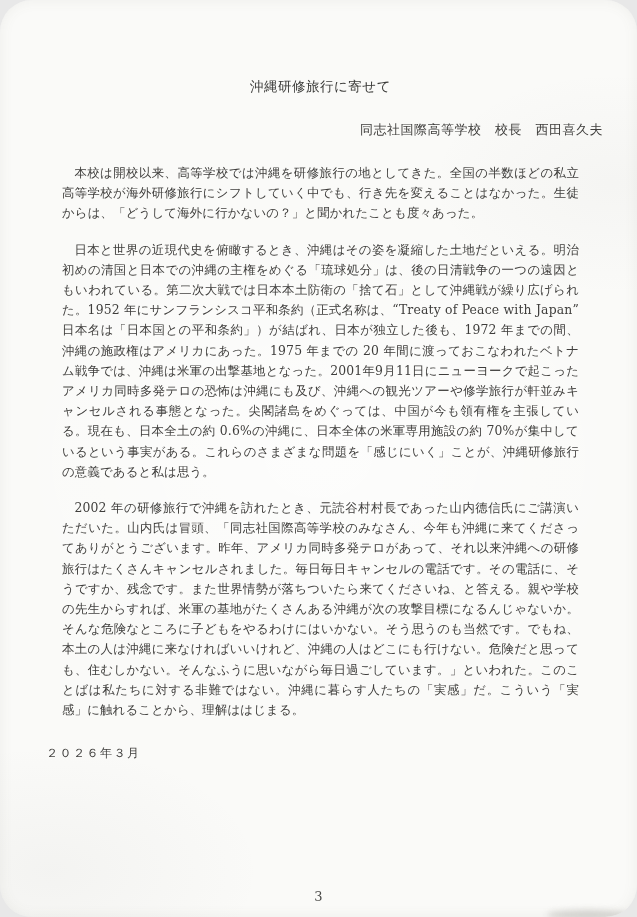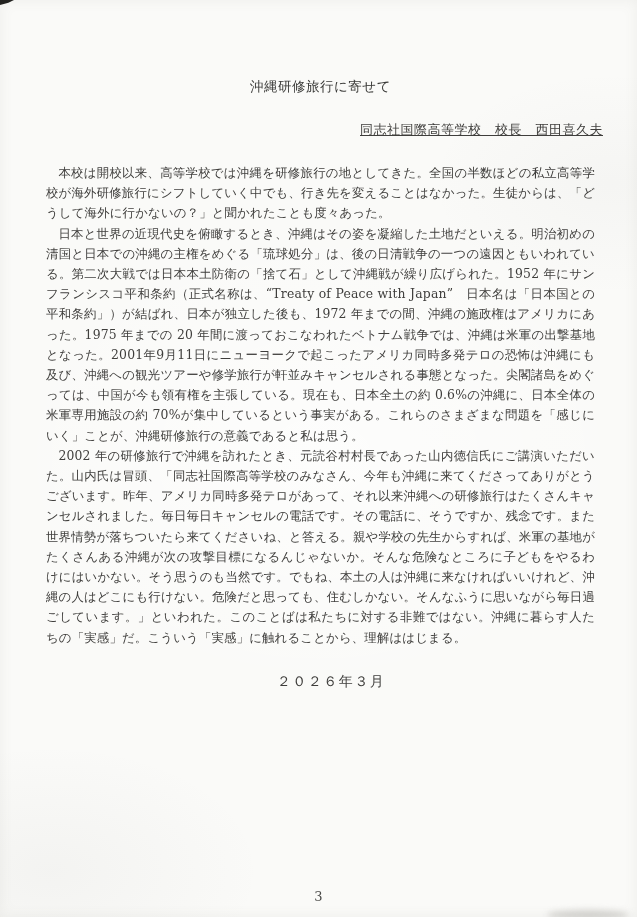--- a/index.html
+++ b/index.html
@@ -14,20 +14,21 @@
     margin: 0 auto;
     background:
       radial-gradient(ellipse 300px 180px at 8% 95%, rgba(120,120,115,0.05), transparent 70%),
       radial-gradient(ellipse 260px 160px at 96% 20%, rgba(120,120,115,0.04), transparent 70%),
       radial-gradient(ellipse 400px 300px at 50% 50%, rgba(255,255,255,0.6), transparent 80%),
       #fafaf8;
     overflow: hidden;
     font-family: "DejaVu Serif", "Liberation Serif", serif;
     color: #3f3e3c;
     box-shadow: inset 0 0 14px rgba(100,100,95,0.08);
+    border-radius: 32px;
   }
   .content {
     position: absolute;
     top: 78px;
     left: 46px;
     right: 42px;
   }
   .title {
     margin: 0 0 28px 0;
     font-size: 13.5px;
@@ -36,35 +37,34 @@
     text-align: center;
     letter-spacing: 0.5px;
     color: #3a3a38;
   }
   .byline {
     margin: 0 -8px 25px 0;
     font-size: 13px;
     line-height: 16px;
     text-align: right;
     letter-spacing: 0.5px;
-    text-decoration: underline;
   }
   .body p {
-    margin: 0;
+    margin: 16px;
     font-size: 12.4px;
     line-height: 20.2px;
     text-align: justify;
     text-indent: 1em;
     letter-spacing: 0.18px;
   }
   .date {
     margin: 25px -21px 0 0;
-    font-size: 14px;
+    font-size: 12px;
     line-height: 16px;
-    text-align: center;
+    text-align: left;
     letter-spacing: 1.5px;
   }
   .page-number {
     position: absolute;
     top: 889px;
     left: 0;
     right: 0;
     text-align: center;
     font-size: 13px;
     line-height: 15px;

